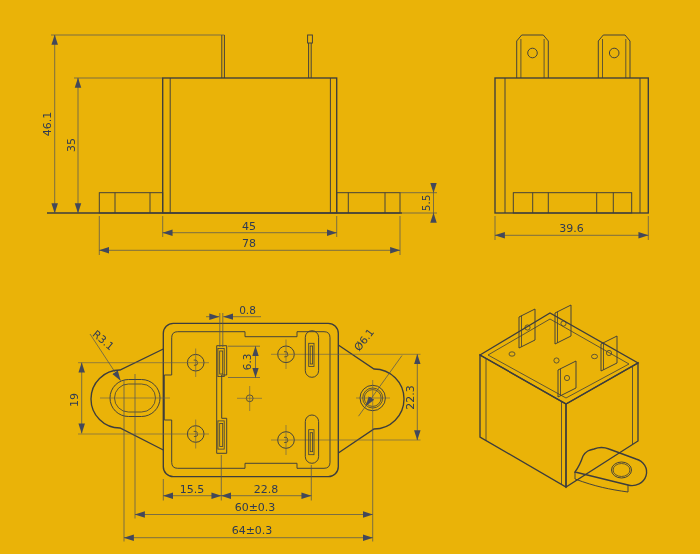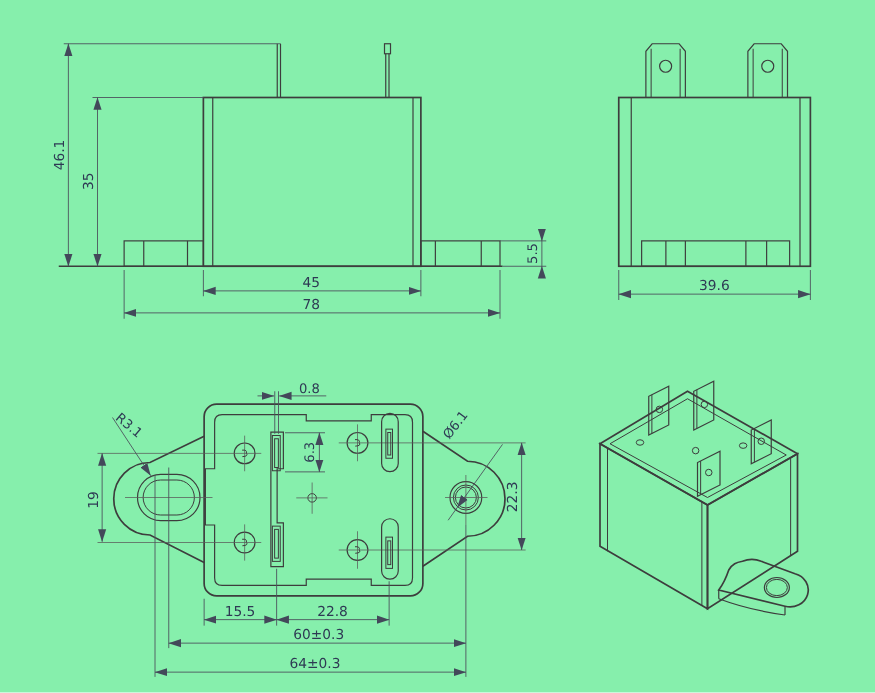--- a/index.html
+++ b/index.html
@@ -1,16 +1,16 @@
 <!DOCTYPE html>
 <html><head>
 <meta charset="utf-8">
 <style>
   html,body{margin:0;padding:0;background:#ffffff;}
-  .stage{width:700px;height:554px;background:#86efac;position:relative;overflow:hidden;}
+  .stage{width:700px;height:554px;background:#eab308;position:relative;overflow:hidden;}
   svg{display:block;}
   text{fill:#2e3a54;font-family:"DejaVu Sans",sans-serif;font-size:11px;}
   .sm{font-size:10.5px;}
   
   .o1{fill:none;stroke:#3d3d3d;stroke-width:1.35;}
   .o2{fill:none;stroke:#3d3d3d;stroke-width:.95;}
   .o3{fill:none;stroke:#3d3d3d;stroke-width:.8;}
   .cl{fill:none;stroke:#5a5a5a;stroke-width:.6;}
   .dl{fill:none;stroke:#4b505c;stroke-width:.7;}
 </style>

